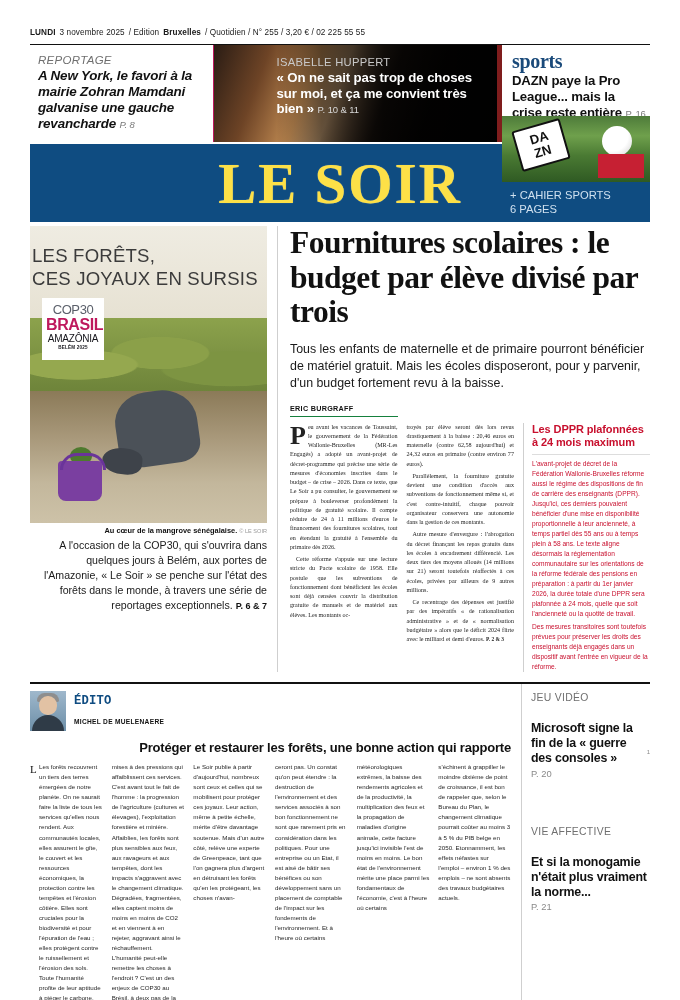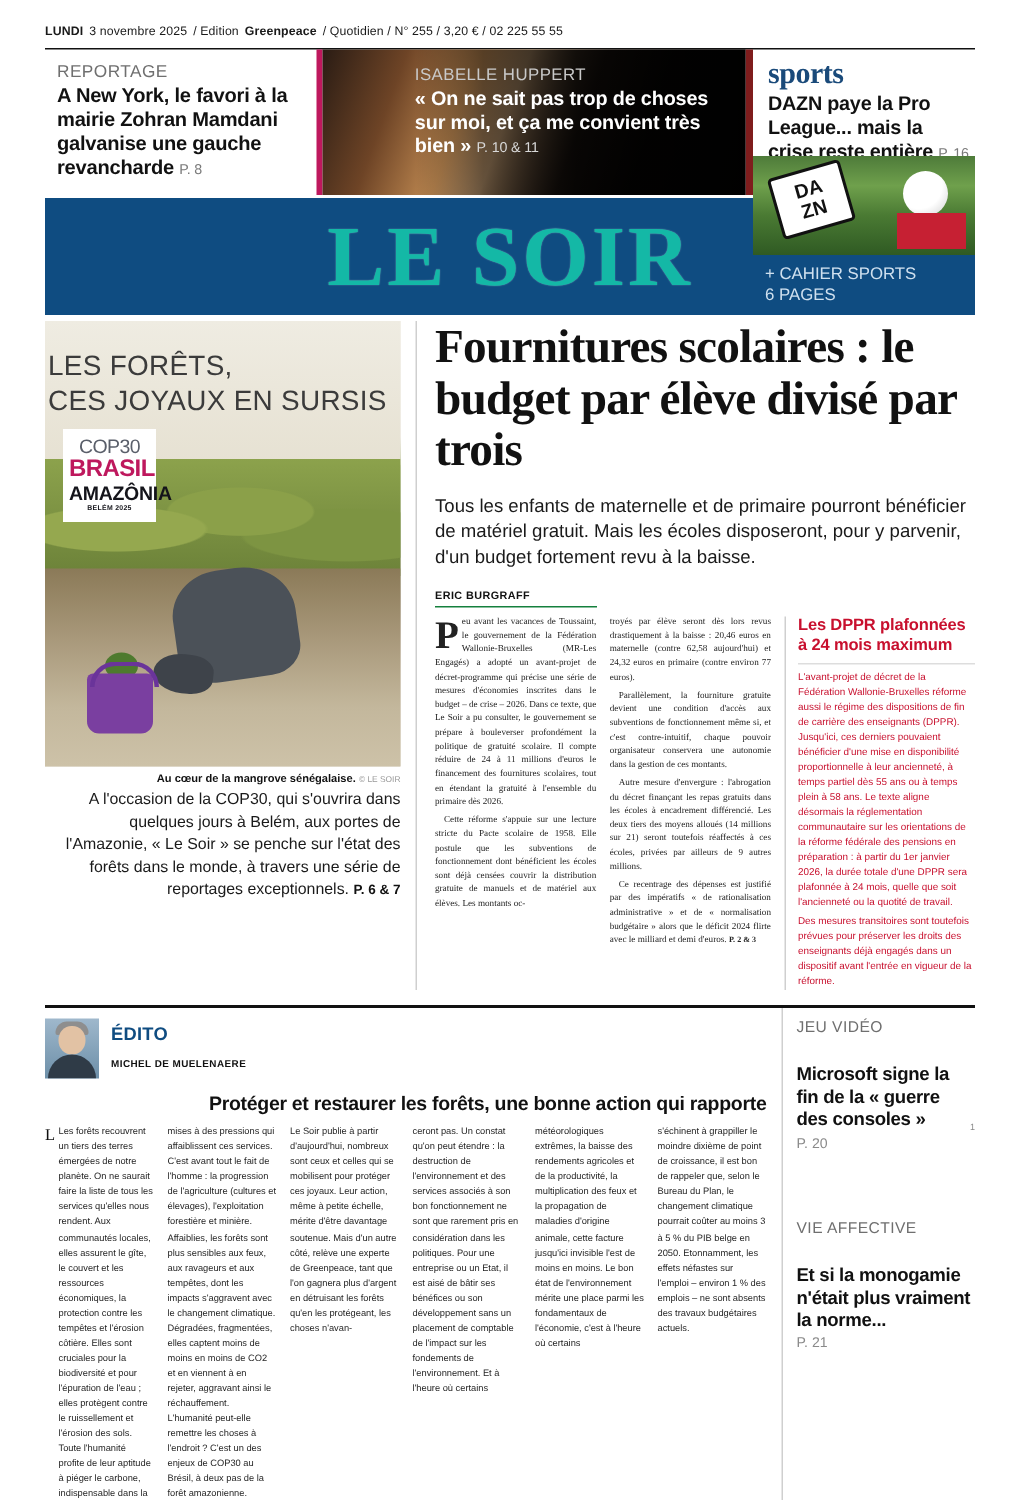--- a/index.html
+++ b/index.html
@@ -4,37 +4,37 @@
 <style>
   * { box-sizing: border-box; margin: 0; padding: 0; }
   body {
     width: 680px; height: 1000px;
     background: #fff;
     font-family: "Liberation Sans", sans-serif;
     color: #111;
     overflow: hidden;
     position: relative;
   }
-  .page { width: 680px; height: 761px; position: relative; padding: 0 30px; background:#fff; }
+  .page { width: 680px; height: 761px; position: relative; padding: 12px 30px; background:#fff; }
 
   
   .dateline {
     display: flex; align-items: baseline; gap: 4px;
     font-size: 8.2px; letter-spacing: .1px;
     padding: 16px 0 7px 0; color: #1a1a1a;
     white-space: nowrap;
   }
   .dateline .bold { font-weight: bold; }
   .rule-top { height: 1px; background: #111; width: 100%; }
 
   
   .teasers { display: flex; height: 97px; margin-top: 0; }
   .teaser-left {
     width: 193px; padding: 8px 10px 0 8px;
-    border-right: 4px solid #be185d; position: relative;
+    border-right: 1px solid #be185d; position: relative; font-style: italic;
   }
   .kicker { font-size: 11.5px; color: #6f6f6f; letter-spacing: .3px; font-weight: 400; line-height: 1.25; }
   .teaser-left h2 {
     font-size: 13.4px; font-weight: bold; line-height: 1.18; margin-top: 1px; letter-spacing: -.15px;
   }
   .pg { font-weight: normal; color: #7a7a7a; font-size: 9.5px; }
 
   .teaser-photo {
     width: 297px; position: relative; overflow: hidden;
     background: linear-gradient(110deg,#2a1c14 0%,#6e4426 18%,#c08a52 34%,#e0b483 44%,#3a2a20 60%,#120d0a 75%,#0a0707 100%);
@@ -58,21 +58,21 @@
   .teaser-right h2 { font-size: 13.2px; font-weight: bold; line-height: 1.2; margin-top: 2px; letter-spacing:-.15px;}
 
   
   .masthead {
     position: relative; height: 78px; background: #0f4c81;
     display: flex; align-items: center; justify-content: center;
     margin-top: 2px;
   }
   .masthead .logo {
     font-family: "Liberation Serif", serif; font-weight: bold;
-    color: #14b8a6; font-size: 57px; letter-spacing: 2px; line-height: 1;
+    color: #fde047; font-size: 57px; letter-spacing: 2px; line-height: 1;
     text-shadow: 0 0 1px rgba(255,255,255,.4);
   }
   .dazn-box { position: absolute; right: 0; top: -28px; width: 148px; }
   .dazn-img {
     height: 66px; width: 148px;
     background: linear-gradient(180deg,#4e7b3a 0%,#6fa04c 30%,#4a7a33 60%,#2f5a23 100%);
     position: relative; overflow: hidden;
   }
   .dazn-tag {
     position: absolute; left: 14px; top: 8px; width: 50px; height: 42px;
@@ -116,21 +116,21 @@
   .forest-photo h2.fhead {
     position: absolute; left: 2px; top: 18px; right: 8px;
     color: #3b3b3b; font-size: 18.6px; line-height: 1.26; letter-spacing: .2px; font-weight: 400;
   }
   .cop-badge {
     position: absolute; left: 12px; top: 72px; width: 62px; height: 62px;
     background: #fff; padding: 5px 4px; text-align: center; line-height: 1;
   }
   .cop-badge .c1 { font-size: 13px; color: #5a5f6a; letter-spacing: -.4px; font-weight: 400; }
   .cop-badge .c2 { font-size: 16px; font-weight: bold; color: #be185d; letter-spacing: -.4px; margin-top: 1px; }
-  .cop-badge .c3 { font-size: 13px; font-weight: bold; color: #14141a; letter-spacing: -.2px; margin-top: 1px; }
+  .cop-badge .c3 { font-size: 10px; font-weight: normal; color: #14141a; letter-spacing: -.2px; margin-top: 1px; }
   .cop-badge .c4 { font-size: 4.6px; font-weight: bold; color: #14141a; letter-spacing: .2px; margin-top: 2px; }
 
   .photo-credit { text-align: right; font-size: 7.4px; font-weight: bold; padding: 3px 0 0 0; }
   .photo-credit .src { font-weight: normal; color: #999; font-size: 5.6px; }
   .photo-desc { font-size: 10.6px; line-height: 1.42; padding-top: 3px; color: #1a1a1a; text-align: right; }
   .photo-desc .pg { font-size: 9px; font-weight: bold; color: #111; }
 
   .col-article { width: 372px; padding-left: 12px; }
   .headline {
     font-family: "Liberation Serif", serif; font-weight: bold;
@@ -157,21 +157,21 @@
 
   
   .rule-strong { height: 2px; background: #111; margin-top: 10px; }
   .edito-wrap { display: flex; margin-top: 0; }
   .edito-main { width: 492px; padding-right: 10px; border-right: 1px solid #cfcfcf; }
   .edito-head { display: flex; align-items: flex-start; gap: 8px; padding-top: 7px; }
   .avatar { width: 36px; height: 40px; background: linear-gradient(180deg,#9fb8cc,#6d8fa8); position: relative; overflow:hidden;}
   .avatar .face { position:absolute; left: 9px; top: 5px; width: 18px; height: 19px; background:#e2c2a4; border-radius: 48%; }
   .avatar .hair { position:absolute; left: 7px; top: 2px; width: 22px; height: 9px; background:#8e8e8e; border-radius: 11px 11px 2px 2px; }
   .avatar .body { position:absolute; left: 2px; bottom: 0; width: 32px; height: 16px; background:#2f3b47; border-radius: 16px 16px 0 0; }
-  .edito-label { font-size: 12.2px; font-weight: bold; color: #0f4c81; letter-spacing: .2px; padding-top: 3px;}
+  .edito-label { font-size: 12.2px; font-weight: bold; color: #0f4c81; letter-spacing: .2px; padding-top: 3px; font-family: Liberation Mono, monospace;}
   .edito-author { font-size: 6.6px; font-weight: bold; letter-spacing: .3px; margin-top: 10px; }
   .edito-title { font-size: 13px; font-weight: bold; margin-top: 9px; letter-spacing: -.2px; text-align: right; }
   .edito-cols { display: flex; gap: 9px; margin-top: 7px; }
   .ed-col { width: 75px; font-size: 6.2px; line-height: 1.62; color: #1f1f1f; text-align: left; hyphens: auto;}
   .ed-col p { margin-bottom: 3px; }
   .ed-drop { position: relative; padding-left: 9px; }
   .ed-drop:before {
     content: "L"; position: absolute; left: 0; top: -1px; font-size: 11px; font-weight: 300;
     font-family: "Liberation Serif", serif; color: #111;
   }
@@ -185,21 +185,21 @@
 </style>
 </head>
 <body>
 
 <div class="page">
 
   <div class="dateline">
     <span class="bold">LUNDI</span>
     <span>3 novembre 2025</span>
     <span>/ Edition</span>
-    <span class="bold">Greenpeace</span>
+    <span class="bold">Bruxelles</span>
     <span>/ Quotidien / N° 255 / 3,20 € / 02 225 55 55</span>
   </div>
   <div class="rule-top"></div>
 
   <div class="teasers">
     <div class="teaser-left">
       <div class="kicker">REPORTAGE</div>
       <h2><span>A New York, le favori à la mairie Zohran Mamdani galvanise une gauche revancharde</span> <span class="pg">P. 8</span></h2>
     </div>
 

